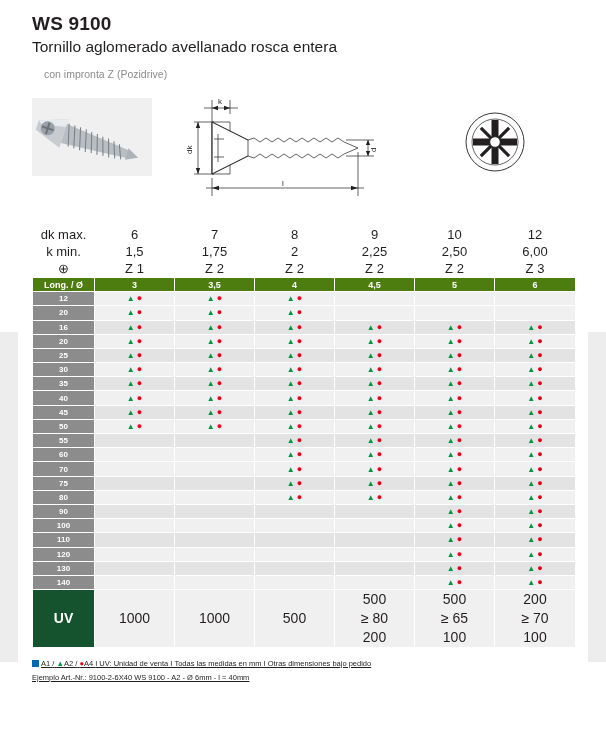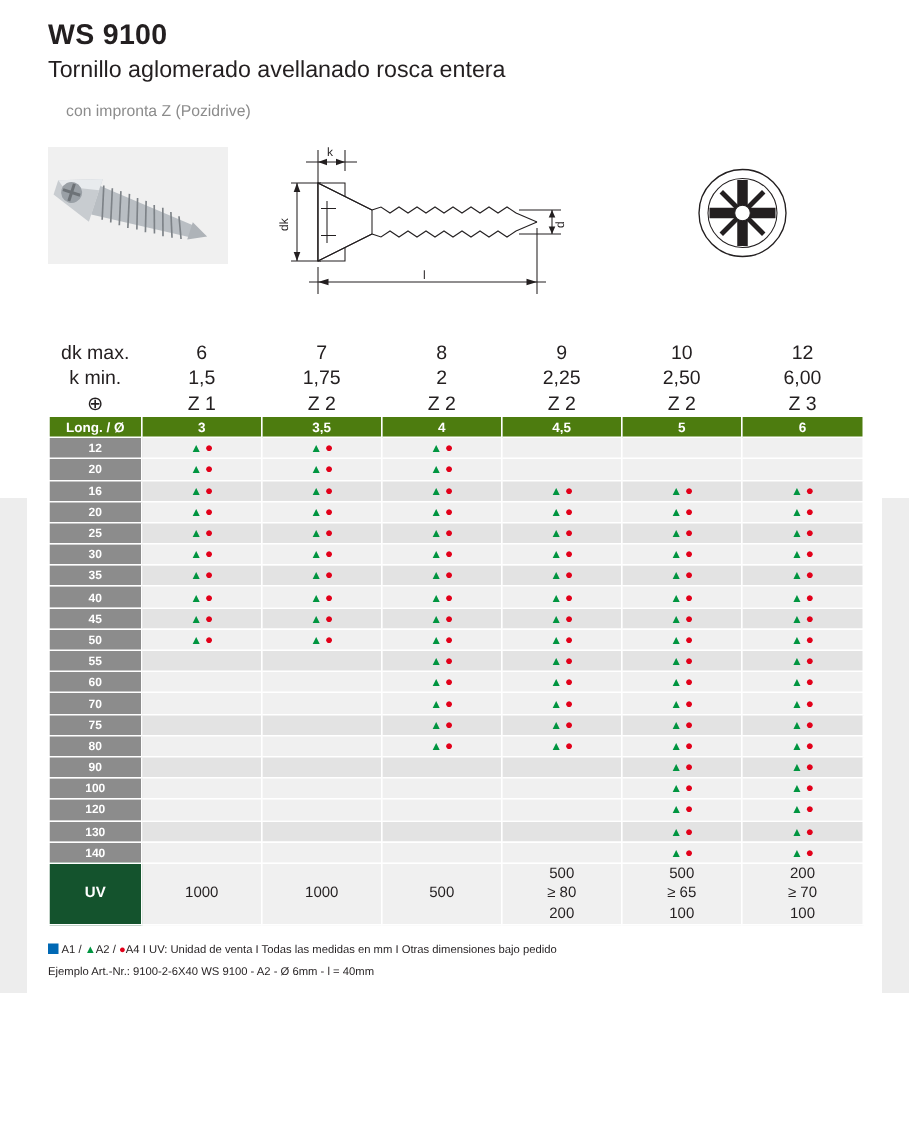--- a/index.html
+++ b/index.html
@@ -76,28 +76,28 @@
   .mark{
     display:inline-block;
     line-height:1;
     font-size:8px;
     letter-spacing:0px;
   }
   .tri{color:#009540;font-size:8px;}
   .dot{color:#e2001a;font-size:9px;}
   .sep{display:inline-block;width:2px;}
   .uvrow td{
-    height:40px;font-size:10px;line-height:1.35;
+    height:40px;font-size:14px;line-height:1.35;
   }
   .uvlabel{
     background:#14532d;color:#ffffff;font-weight:bold;font-size:9px;
   }
   
   .legend{
-    margin:10px 0 0 32px;font-size:7.5px;color:#231f20;line-height:1.5;
+    margin:10px 0 0 32px;font-size:7.5px;color:#231f20;line-height:1.5;text-decoration:underline;
   }
   .legend .sw{
     display:inline-block;width:7px;height:7px;background:#0068b4;
     vertical-align:-1px;margin-right:2px;
   }
   .legend .trig{color:#009540;}
   .legend .dotg{color:#e2001a;}
   .legend-line2{margin-top:3px;font-size:7.5px;}
   .grey-l{position:absolute;left:0;top:332px;width:18px;height:330px;background:#ededed;}
   .grey-r{position:absolute;right:0;top:332px;width:18px;height:330px;background:#ededed;}
@@ -419,20 +419,29 @@
           <td class="cell-even"><span class="mark tri">▲</span><span class="sep"></span><span class="mark dot">●</span></td>
         </tr>
         <tr class="datarow">
           <td class="lencell">100</td>
           <td class="cell-odd"></td>
           <td class="cell-odd"></td>
           <td class="cell-odd"></td>
           <td class="cell-odd"></td>
           <td class="cell-odd"><span class="mark tri">▲</span><span class="sep"></span><span class="mark dot">●</span></td>
           <td class="cell-odd"><span class="mark tri">▲</span><span class="sep"></span><span class="mark dot">●</span></td>
+        </tr>
+        <tr class="datarow">
+          <td class="lencell">110</td>
+          <td class="cell-even"></td>
+          <td class="cell-even"></td>
+          <td class="cell-even"></td>
+          <td class="cell-even"></td>
+          <td class="cell-even"><span class="mark tri">▲</span><span class="sep"></span><span class="mark dot">●</span></td>
+          <td class="cell-even"><span class="mark tri">▲</span><span class="sep"></span><span class="mark dot">●</span></td>
         </tr>
         <tr class="datarow">
           <td class="lencell">120</td>
           <td class="cell-odd"></td>
           <td class="cell-odd"></td>
           <td class="cell-odd"></td>
           <td class="cell-odd"></td>
           <td class="cell-odd"><span class="mark tri">▲</span><span class="sep"></span><span class="mark dot">●</span></td>
           <td class="cell-odd"><span class="mark tri">▲</span><span class="sep"></span><span class="mark dot">●</span></td>
         </tr>

